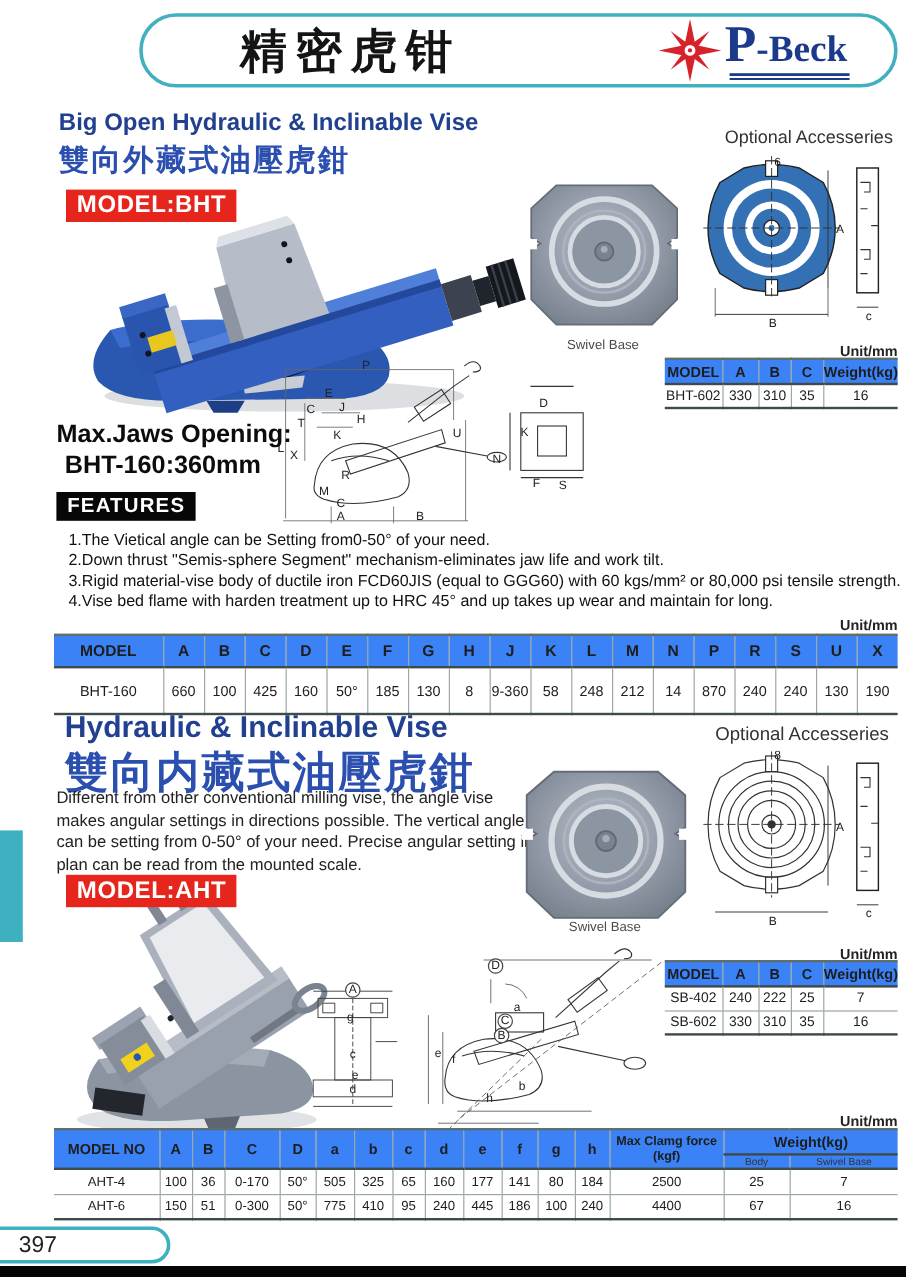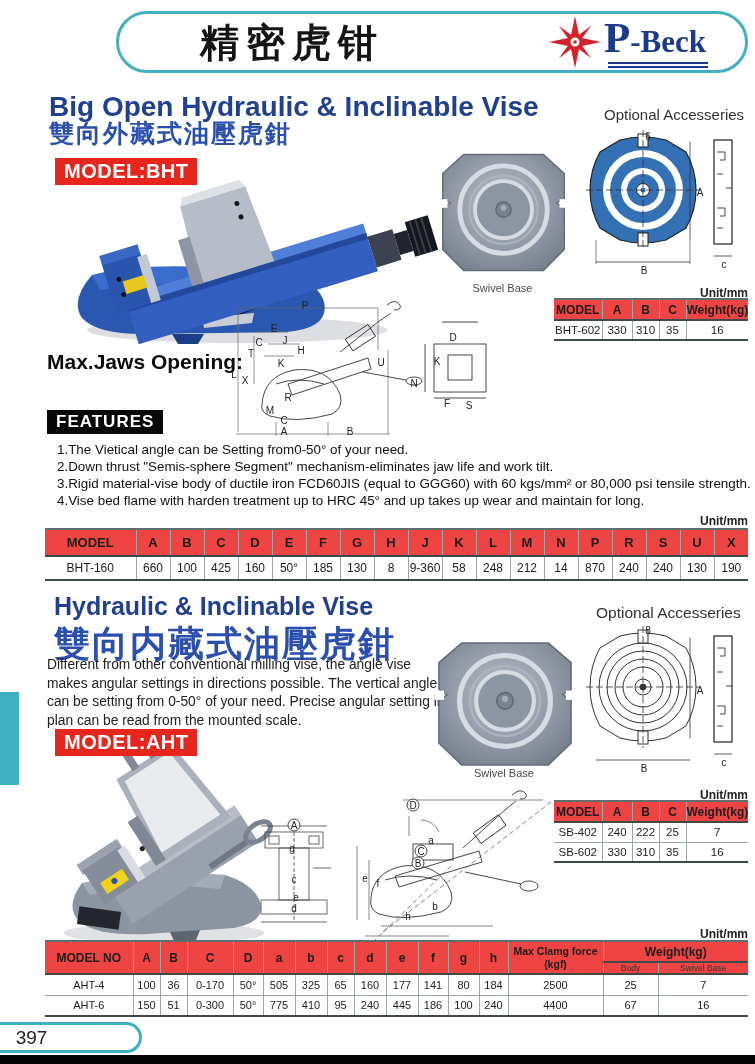--- a/index.html
+++ b/index.html
@@ -23,21 +23,21 @@
     padding-bottom:6px; }
   .brand::first-letter { font-size:43px; }
   .brand::after { content:""; position:absolute; left:4px; right:-2px; bottom:-1px;
     height:7px;
     background:linear-gradient(#1b3a8c 0 2px, transparent 2px 4px, #1b3a8c 4px 6px, transparent 6px); }
 
   
   .title-en { font-weight:bold; color:#21408f; }
   .title-cn { font-weight:bold; color:#2a4fae; letter-spacing:2px;
     font-family:"DejaVu Sans","Liberation Sans",sans-serif; }
-  .s1-en { left:49px; top:91px;  font-size:28px; }
+  .s1-en { left:49px; top:91px;  font-size:20px; }
   .s1-cn { left:49px; top:117px; font-size:25px; }
   .s2-en { left:54px; top:592px; font-size:25px; }
   .s2-cn { left:54px; top:620px; font-size:36px; }
   .badge { background:#e6251c; color:#fff; font-weight:bold; font-size:20px;
     padding:2px 9px; letter-spacing:.5px; z-index:5; }
   .badge-bht { left:55px; top:158px; }
   .badge-aht { left:55px; top:729px; }
   .opt-label { color:#333; }
   .opt1 { left:604px; top:106px; font-size:15px; }
   .opt2 { left:596px; top:604px; font-size:15.5px; }
@@ -58,31 +58,31 @@
   .cap2 { left:430px; top:767px; width:148px; }
   .unit { font-size:12px; font-weight:bold; color:#222; text-align:right; width:100px; }
   .unit1 { left:648px; top:286px; }
   .unit2 { left:648px; top:514px; }
   .unit3 { left:648px; top:788px; }
   .unit4 { left:648px; top:927px; }
 
   
   .tbl { border-collapse:collapse; table-layout:fixed; text-align:center;
     color:#1d1d1d; border-top:2px solid #5f6f6f; border-bottom:2px solid #3f4a4a; }
-  .tbl th { background:#ef4444; font-weight:bold; font-size:12px; height:21px;
+  .tbl th { background:#3b82f6; font-weight:bold; font-size:12px; height:21px;
     border:1px solid #9aa8a6; border-bottom:2px solid #3f4a4a; }
   .tbl td { background:#fff; font-size:11.5px; height:20px;
     border:1px solid #9aa8a6; }
   .tbl th:first-child, .tbl td:first-child { border-left:none; }
   .tbl th:last-child,  .tbl td:last-child  { border-right:none; }
   .t-acc1 { left:554px; top:298px; width:194px; }
   .t-acc2 { left:554px; top:800px; width:194px; }
   .t-spec1 { left:45px; top:528px; width:703px; }
   .t-spec1 th { height:27px; font-size:13px; }
-  .t-spec1 td { height:24px; font-size:12px; }
+  .t-spec1 td { height:39px; font-size:12px; }
   .t-spec2 { left:45px; top:940px; width:703px; }
   .t-spec2 th { height:21px; font-size:12px; }
   .t-spec2 td { height:21px; font-size:11px; }
   .force-th { font-size:10.5px !important; line-height:1.15; }
   .sub-th { font-size:8.5px !important; font-weight:normal !important;
     height:11px !important; color:#333; }
 
   
   .drawbox { }
   .dim-label { position:absolute; font-size:10px; color:#222;
@@ -264,20 +264,21 @@
         <rect x="220" y="63" width="24" height="25"></rect>
         <line x1="206" y1="106" x2="258" y2="106"></line>
         <line x1="197" y1="52" x2="197" y2="100"></line>
         <line x1="214" y1="30" x2="250" y2="30"></line>
       </g>
     </svg>
   <span class="dim-label" style="left: 77px; top: 13px;">P</span><span class="dim-label" style="left: 46px; top: 36px;">E</span><span class="dim-label" style="left: 31px; top: 50px;">C</span><span class="dim-label" style="left: 57px; top: 48px;">J</span><span class="dim-label" style="left: 23px; top: 61px;">T</span><span class="dim-label" style="left: 73px; top: 58px;">H</span><span class="dim-label" style="left: 53px; top: 71px;">K</span><span class="dim-label" style="left: 6px; top: 82px;">L</span><span class="dim-label" style="left: 17px; top: 88px;">X</span><span class="dim-label" style="left: 60px; top: 105px;">R</span><span class="dim-label" style="left: 42px; top: 118px;">M</span><span class="dim-label" style="left: 56px; top: 128px;">C</span><span class="dim-label" style="left: 56px; top: 139px;">A</span><span class="dim-label" style="left: 122px; top: 139px;">B</span><span class="dim-label" style="left: 153px; top: 70px;">U</span><span class="dim-label" style="left: 209px; top: 69px;">K</span><span class="dim-label" style="left: 186px; top: 91px;">N</span><span class="dim-label" style="left: 225px; top: 45px;">D</span><span class="dim-label" style="left: 219px; top: 111px;">F</span><span class="dim-label" style="left: 241px; top: 113px;">S</span></div>
 
   <div class="abs maxjaws">
     <div class="l1">Max.Jaws Opening:</div>
+    <div class="l2">BHT-160:360mm</div>
   </div>
   <div class="abs features-box">FEATURES</div>
   <div class="abs features-list">
     <div>1.The Vietical angle can be Setting from0-50° of your need.</div>
     <div>2.Down thrust "Semis-sphere Segment" mechanism-eliminates jaw life and work tilt.</div>
     <div>3.Rigid material-vise body of ductile iron FCD60JIS (equal to GGG60) with 60 kgs/mm² or 80,000 psi tensile strength.</div>
     <div>4.Vise bed flame with harden treatment up to HRC 45° and up takes up wear and maintain for long.</div>
   </div>
 
   <div class="abs unit unit2">Unit/mm</div>

